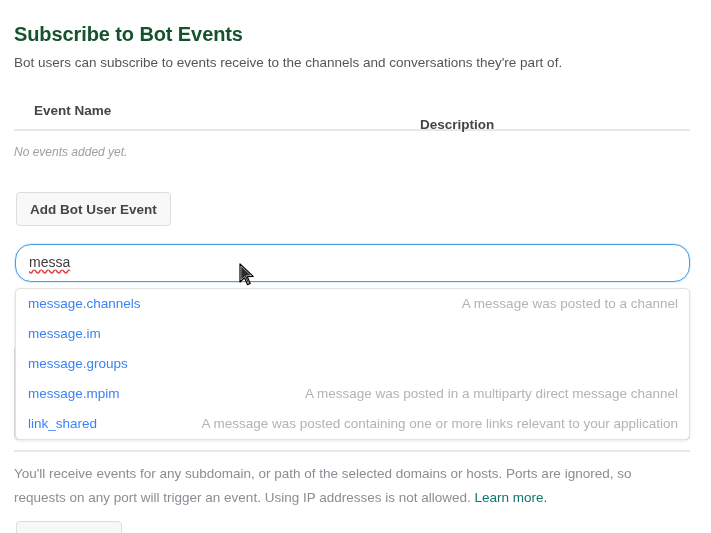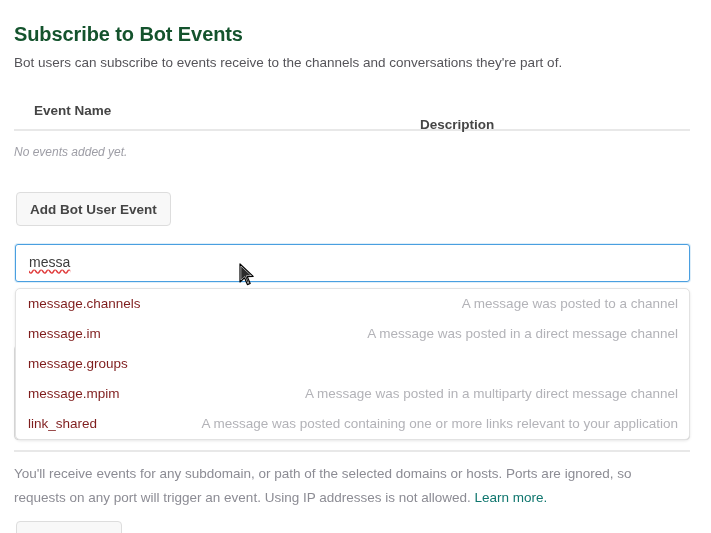--- a/index.html
+++ b/index.html
@@ -112,21 +112,21 @@
 
   
   .combo-input {
     position: absolute;
     left: 15px;
     top: 244px;
     width: 675px;
     height: 38px;
     box-sizing: border-box;
     border: 1px solid #4a9fe0;
-    border-radius: 3px;
+    border-radius: 16px;
     background: #ffffff;
     box-shadow: 0 0 0 1px rgba(74,159,224,0.18);
     cursor: text;
   }
   .combo-value {
     position: absolute;
     left: 13px;
     top: 9px;
     font-size: 14px;
     color: #3c3c3c;
@@ -153,21 +153,21 @@
   .opt {
     position: relative;
     height: 30px;
     line-height: 30px;
   }
   .opt-name {
     position: absolute;
     left: 12px;
     top: 0;
     font-size: 13.5px;
-    color: #7f1d1d;
+    color: #3b82f6;
     white-space: nowrap;
   }
   .opt-desc {
     position: absolute;
     right: 11px;
     top: 0;
     font-size: 13.5px;
     color: #b3b3b8;
     white-space: nowrap;
     text-align: right;
@@ -245,21 +245,20 @@
     <span class="combo-value">messa</span>
   </div>
 
   <div class="dropdown">
     <div class="opt">
       <span class="opt-name">message.channels</span>
       <span class="opt-desc">A message was posted to a channel</span>
     </div>
     <div class="opt">
       <span class="opt-name">message.im</span>
-      <span class="opt-desc">A message was posted in a direct message channel</span>
     </div>
     <div class="opt">
       <span class="opt-name">message.groups</span>
     </div>
     <div class="opt">
       <span class="opt-name">message.mpim</span>
       <span class="opt-desc">A message was posted in a multiparty direct message channel</span>
     </div>
     <div class="opt">
       <span class="opt-name">link_shared</span>

